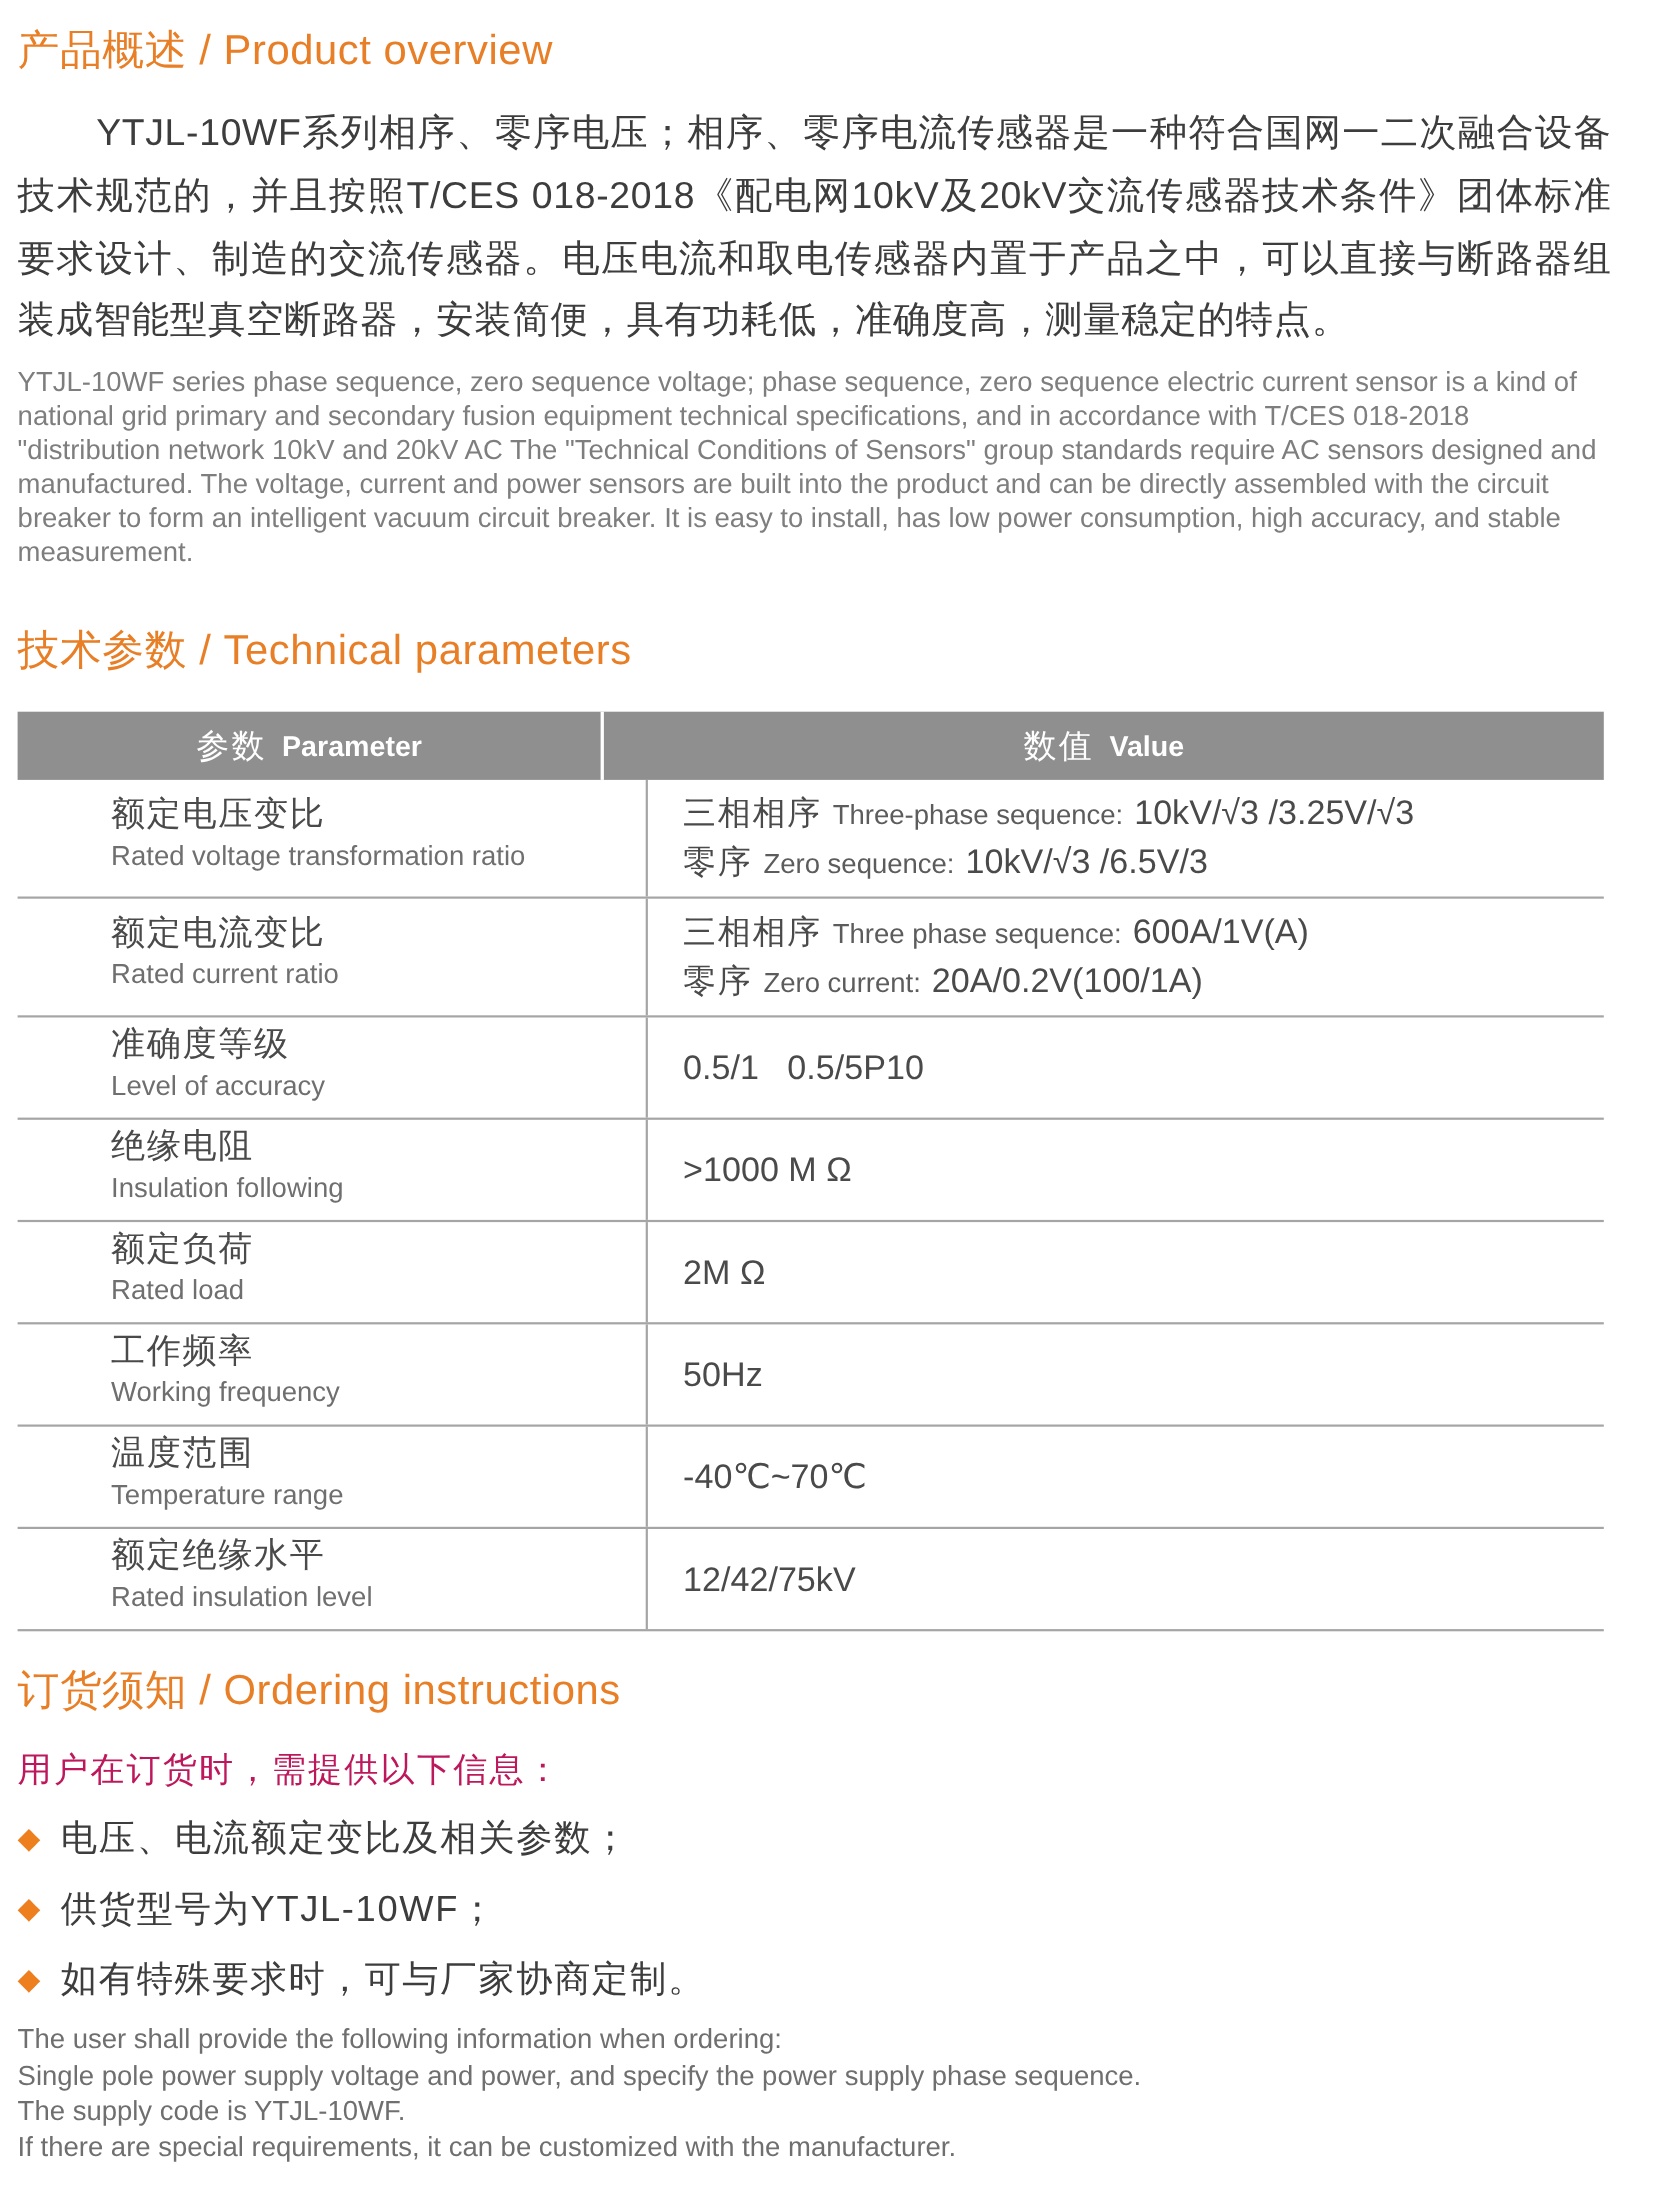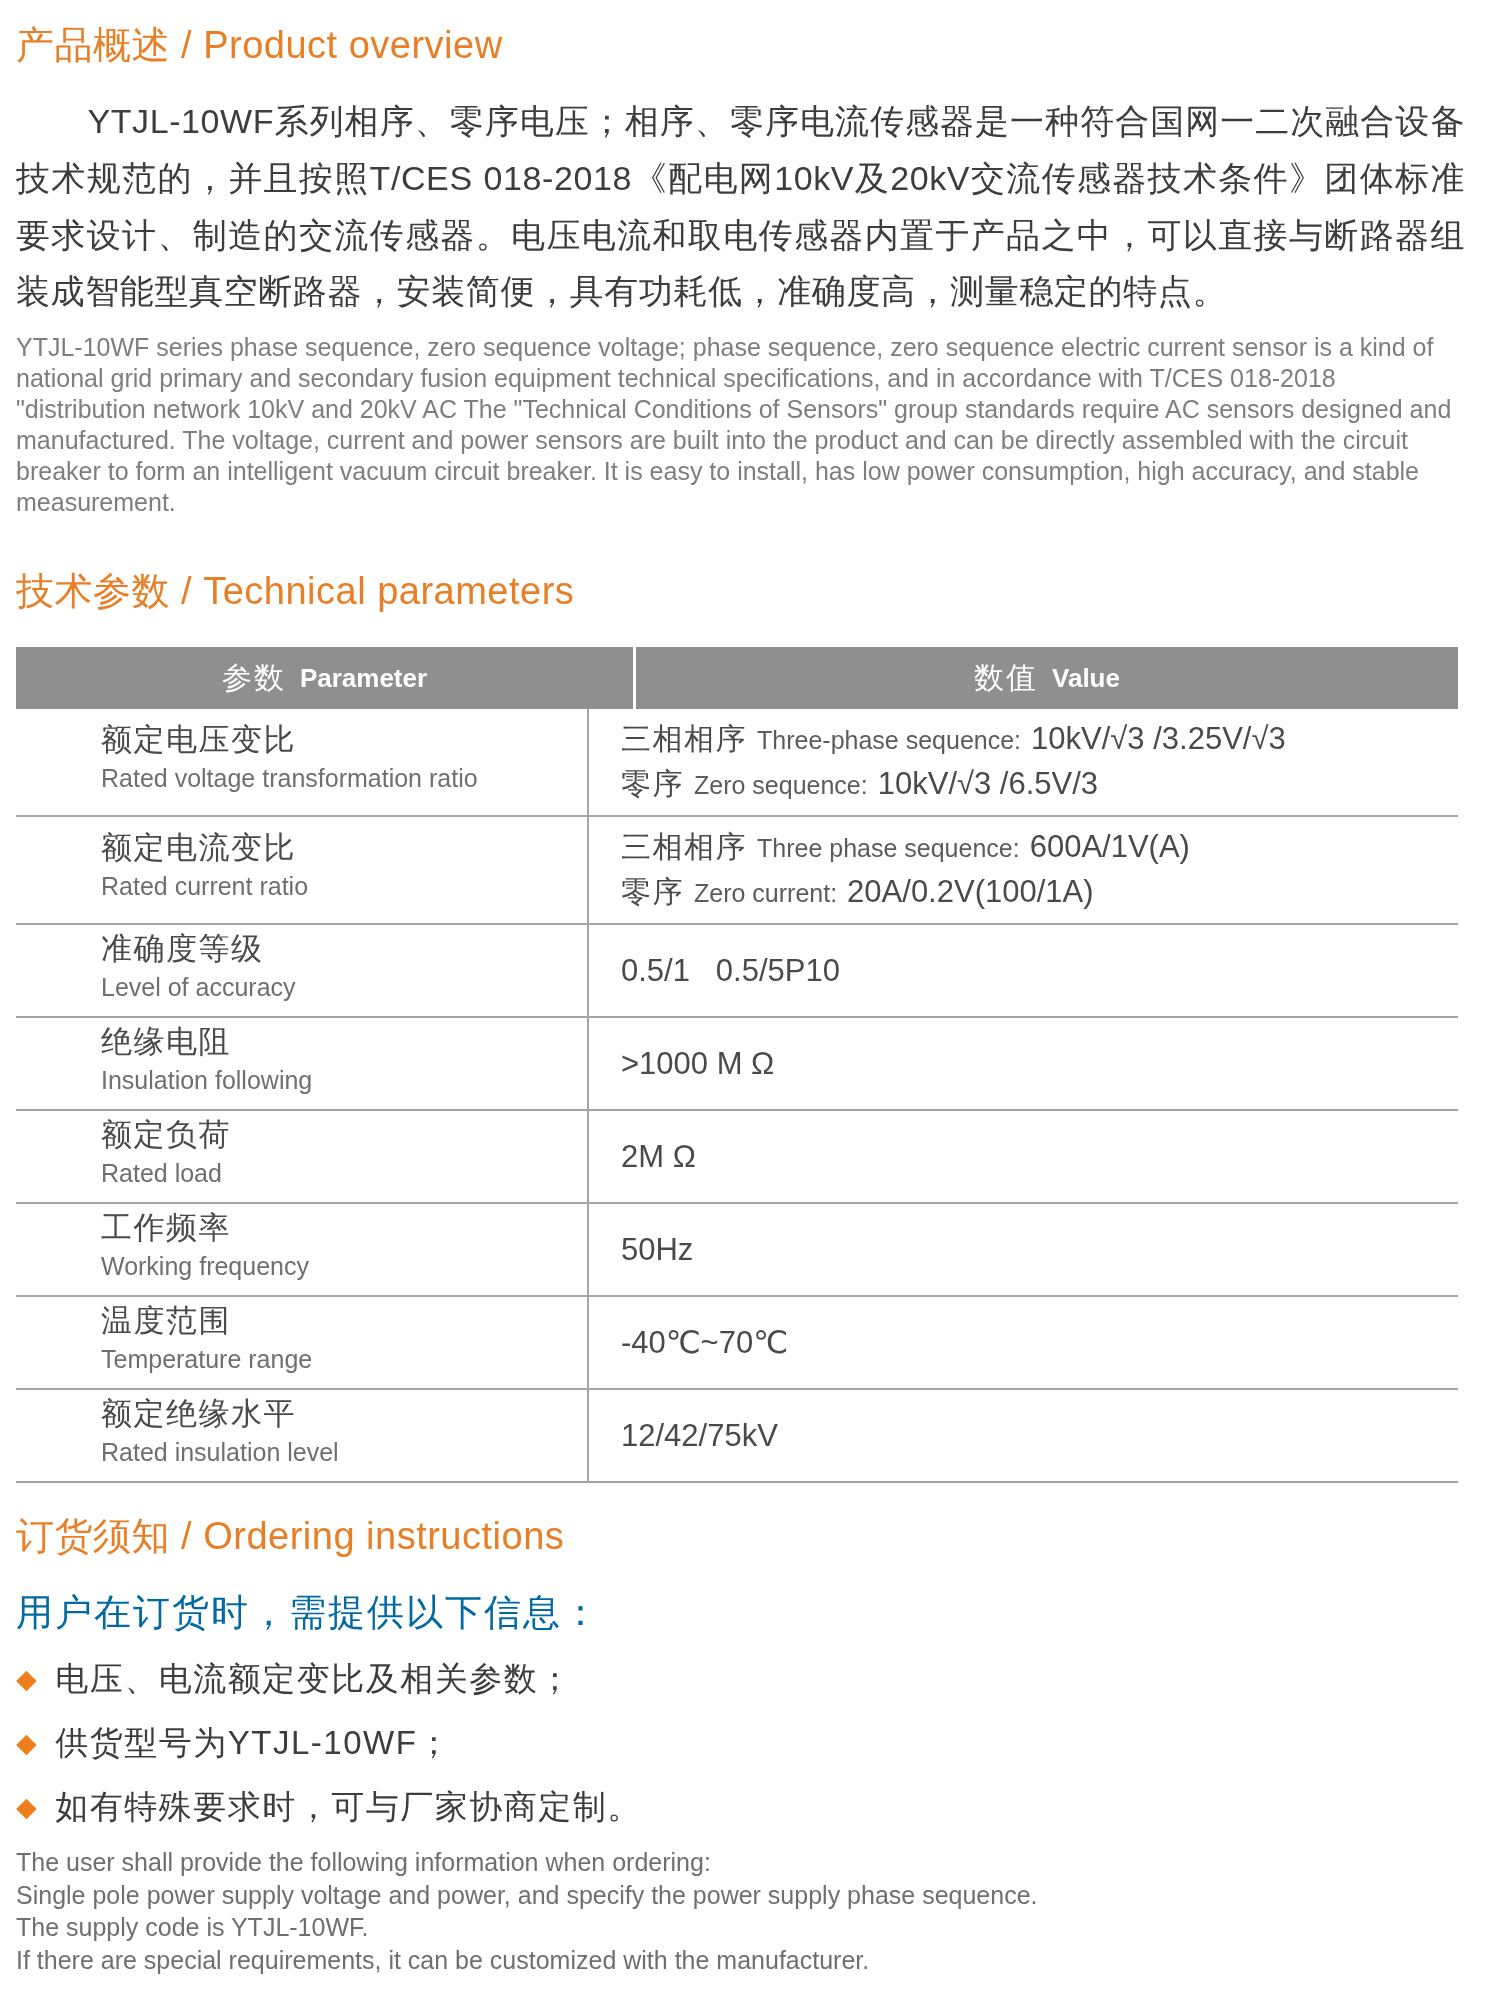--- a/index.html
+++ b/index.html
@@ -41,21 +41,21 @@
   .thead {
     display: flex;
     height: 62px;
     background: #8f8f8f;
     color: #ffffff;
   }
   .th {
     display: flex; align-items: center; justify-content: center;
     height: 100%;
   }
-  .th-param { width: 620px; border-right: 3px solid #ffffff; }
+  .th-param { width: 533px; border-right: 3px solid #ffffff; }
   .th-value { flex: 1; }
   .hzh { font-size: 30px; letter-spacing: 2px; }
   .hen { font-size: 26px; margin-left: 14px; font-weight: bold; }
 
   .trow {
     display: flex;
     min-height: 93px;
     border-bottom: 2px solid #a5a5a5;
   }
   .pcell {
@@ -74,22 +74,22 @@
   .vline { display: flex; align-items: baseline; }
   .vline + .vline { margin-top: 4px; }
   .vzh { font-size: 30px; color: #4a4a4a; letter-spacing: 1.5px; }
   .ven { font-size: 25px; color: #5c5c5c; margin-left: 10px; }
   .vval { font-size: 31px; color: #4a4a4a; margin-left: 10px; white-space: pre-wrap; }
   .vval-only { margin-left: 0; }
 
   
   .zh-intro {
     margin-top: 26px;
-    font-size: 37px;
-    color: #0369a1;
+    font-size: 31px;
+    color: #be185d;
     letter-spacing: 2px;
   }
   .bullets { list-style: none; margin-top: 8px; }
   .bullets li {
     display: flex; align-items: center;
     margin-top: 18px;
     font-size: 33px;
     color: #3d3d3d;
     letter-spacing: 1.5px;
     min-height: 46px;

